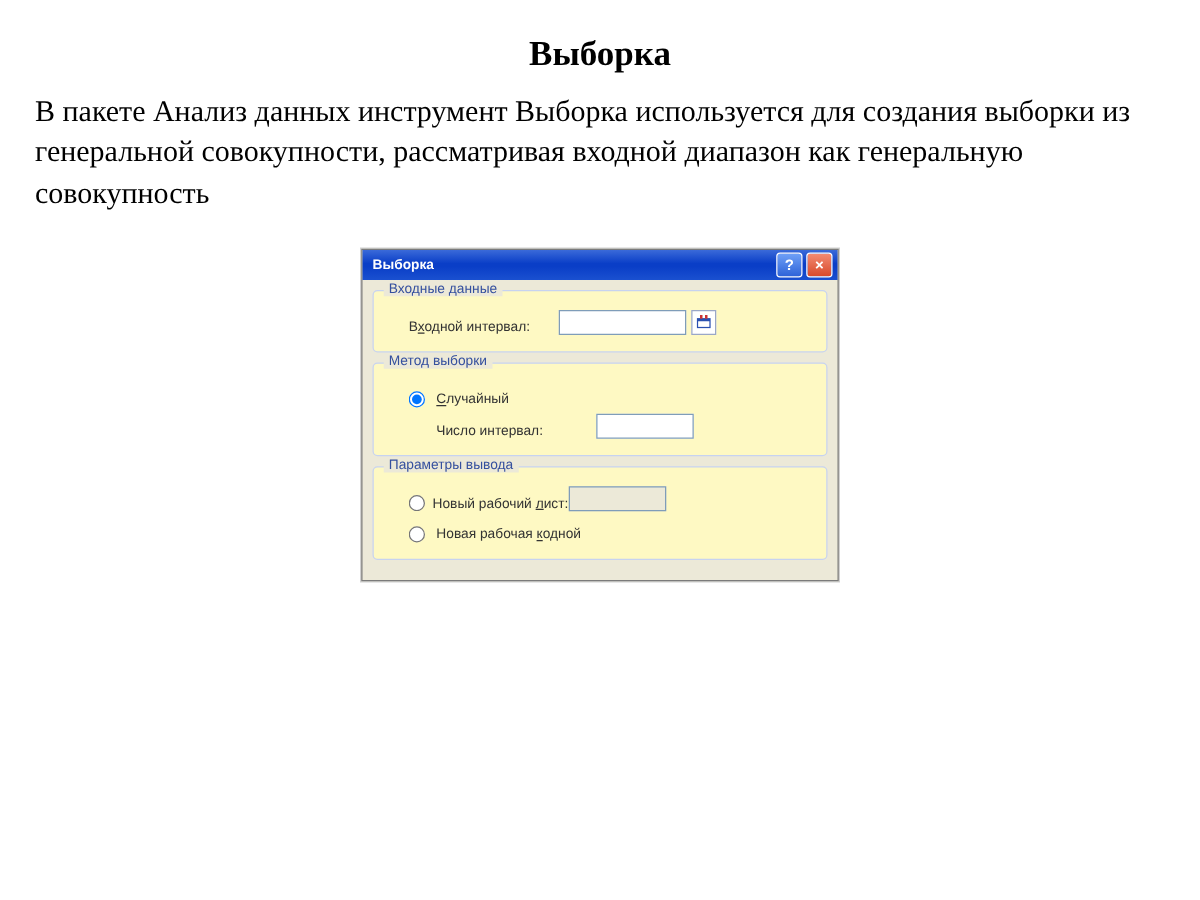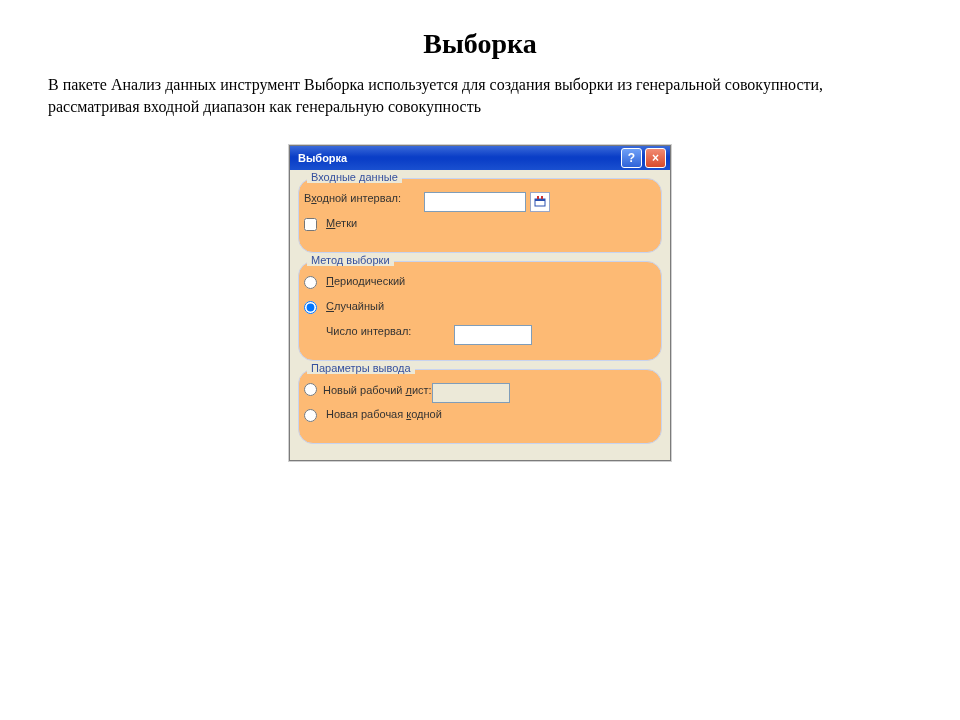--- a/index.html
+++ b/index.html
@@ -1,31 +1,31 @@
 <!DOCTYPE html>
 <html><head>
 <meta charset="utf-8">
 <style>
 html,body{margin:0;padding:0;width:960px;height:720px;background:#fff;font-family:"Times New Roman",serif;color:#000}
 .page{width:960px;height:720px;position:relative}
 .page-title{text-align:center;font-weight:bold;font-size:28px;margin:28px 0 14px}
-.page-body{font-size:16px;line-height:1.35;padding:0 48px}
+.page-body{font-size:24px;line-height:1.35;padding:0 28px}
 .dlg-wrap{width:380px;margin:28px auto 0;font-family:Tahoma,Verdana,Arial,sans-serif;font-size:11px;color:#333;border:1px solid #7b7b7b;box-shadow:0 0 0 1px #d0d0d0;background:#ece9d8}
 .titlebar{height:24px;background:linear-gradient(#3a6ad9,#0a3ec7 45%,#0a3ec7 55%,#1a50d0);display:flex;align-items:center;padding:0 4px 0 8px;color:#fff;font-weight:bold}
 .titlebar .spacer{flex:1}
 .tb-btn{width:19px;height:18px;margin-left:3px;border:1px solid #fff;border-radius:3px;display:flex;align-items:center;justify-content:center;font-weight:bold;font-size:12px;line-height:1}
 .tb-help{background:linear-gradient(#6fa0f7,#2e63d8);color:#fff}
 .tb-close{background:linear-gradient(#f28b73,#d84a2b);color:#fff}
 .dlg-body{display:flex;padding:8px;gap:8px}
 .col-left{flex:1}
 .col-right{width:74px;display:flex;flex-direction:column;gap:6px}
 .btn{height:22px;border:1px solid #7a7a7a;background:linear-gradient(#fefefe,#e8e8e8);border-radius:3px;font:11px Tahoma,Arial,sans-serif;color:#000;display:flex;align-items:center;justify-content:center;cursor:default}
-.group{border:1px solid #c7d3f0;border-radius:15px;padding:10px 8px 10px 0;margin-bottom:8px;position:relative;background:#fdba74}
+.group{border:1px solid #c7d3f0;border-radius:4px;padding:10px 8px 10px 12px;margin-bottom:8px;position:relative;background:#fef9c3}
 .group-title{position:absolute;top:-8px;left:8px;background:#ece9d8;padding:0 4px;color:#35509e;font-size:11px}
-.row{display:flex;align-items:flex-start;height:22px;margin:3px 5px}
+.row{display:flex;align-items:flex-end;height:22px;margin:3px 16px}
 .row .lbl{flex:0 0 120px}
 .row .lbl.ind{padding-left:22px;flex:0 0 128px}
 .row input[type=text]{height:18px;border:1px solid #7f9db9;background:#fff;font:11px Tahoma;padding:0 2px}
 .row input[type=text].disabled{background:#ece9d8}
 .inp-range{width:96px}
 .inp-small{width:72px}
 .range-pick{width:18px;height:18px;margin-left:4px;border:1px solid #9aa7c7;background:#fff;display:inline-flex;align-items:center;justify-content:center}
 .range-pick svg{width:12px;height:12px}
 .chk,.rd{width:13px;height:13px;margin:0 6px 0 0;vertical-align:middle}
 .u{text-decoration:underline}
@@ -57,36 +57,24 @@
             <input type="text" class="inp-range" value="" style="">
             <span class="range-pick">
               <svg viewBox="0 0 12 12">
                   <rect x="1" y="3" width="10" height="7" fill="#fff" stroke="#2a50b0"></rect>
                   <rect x="1" y="3" width="10" height="2" fill="#2a50b0"></rect>
                   <rect x="3" y="0" width="2" height="3" fill="#c33"></rect>
                   <rect x="7" y="0" width="2" height="3" fill="#c33"></rect>
                 </svg>
             </span>
           </div>
-          <div class="row">
-            <label>
-              <input type="checkbox" class="chk" style="">
-              <span><span></span><span class="u">М</span><span>етки</span></span>
-            </label>
-          </div>
         </div>
 
         <div class="group">
           <span class="group-title">Метод выборки</span>
-          <div class="row">
-            <label>
-              <input type="radio" name="method" class="rd" style="">
-              <span><span></span><span class="u">П</span><span>ериодический</span></span>
-            </label>
-          </div>
           <div class="row">
             <label>
               <input type="radio" name="method" class="rd" checked="" style="">
               <span><span></span><span class="u">С</span><span>лучайный</span></span>
             </label>
           </div>
           <div class="row">
             <span class="lbl ind">Число интервал:</span>
             <input type="text" class="inp-small" value="" style="">
           </div>

